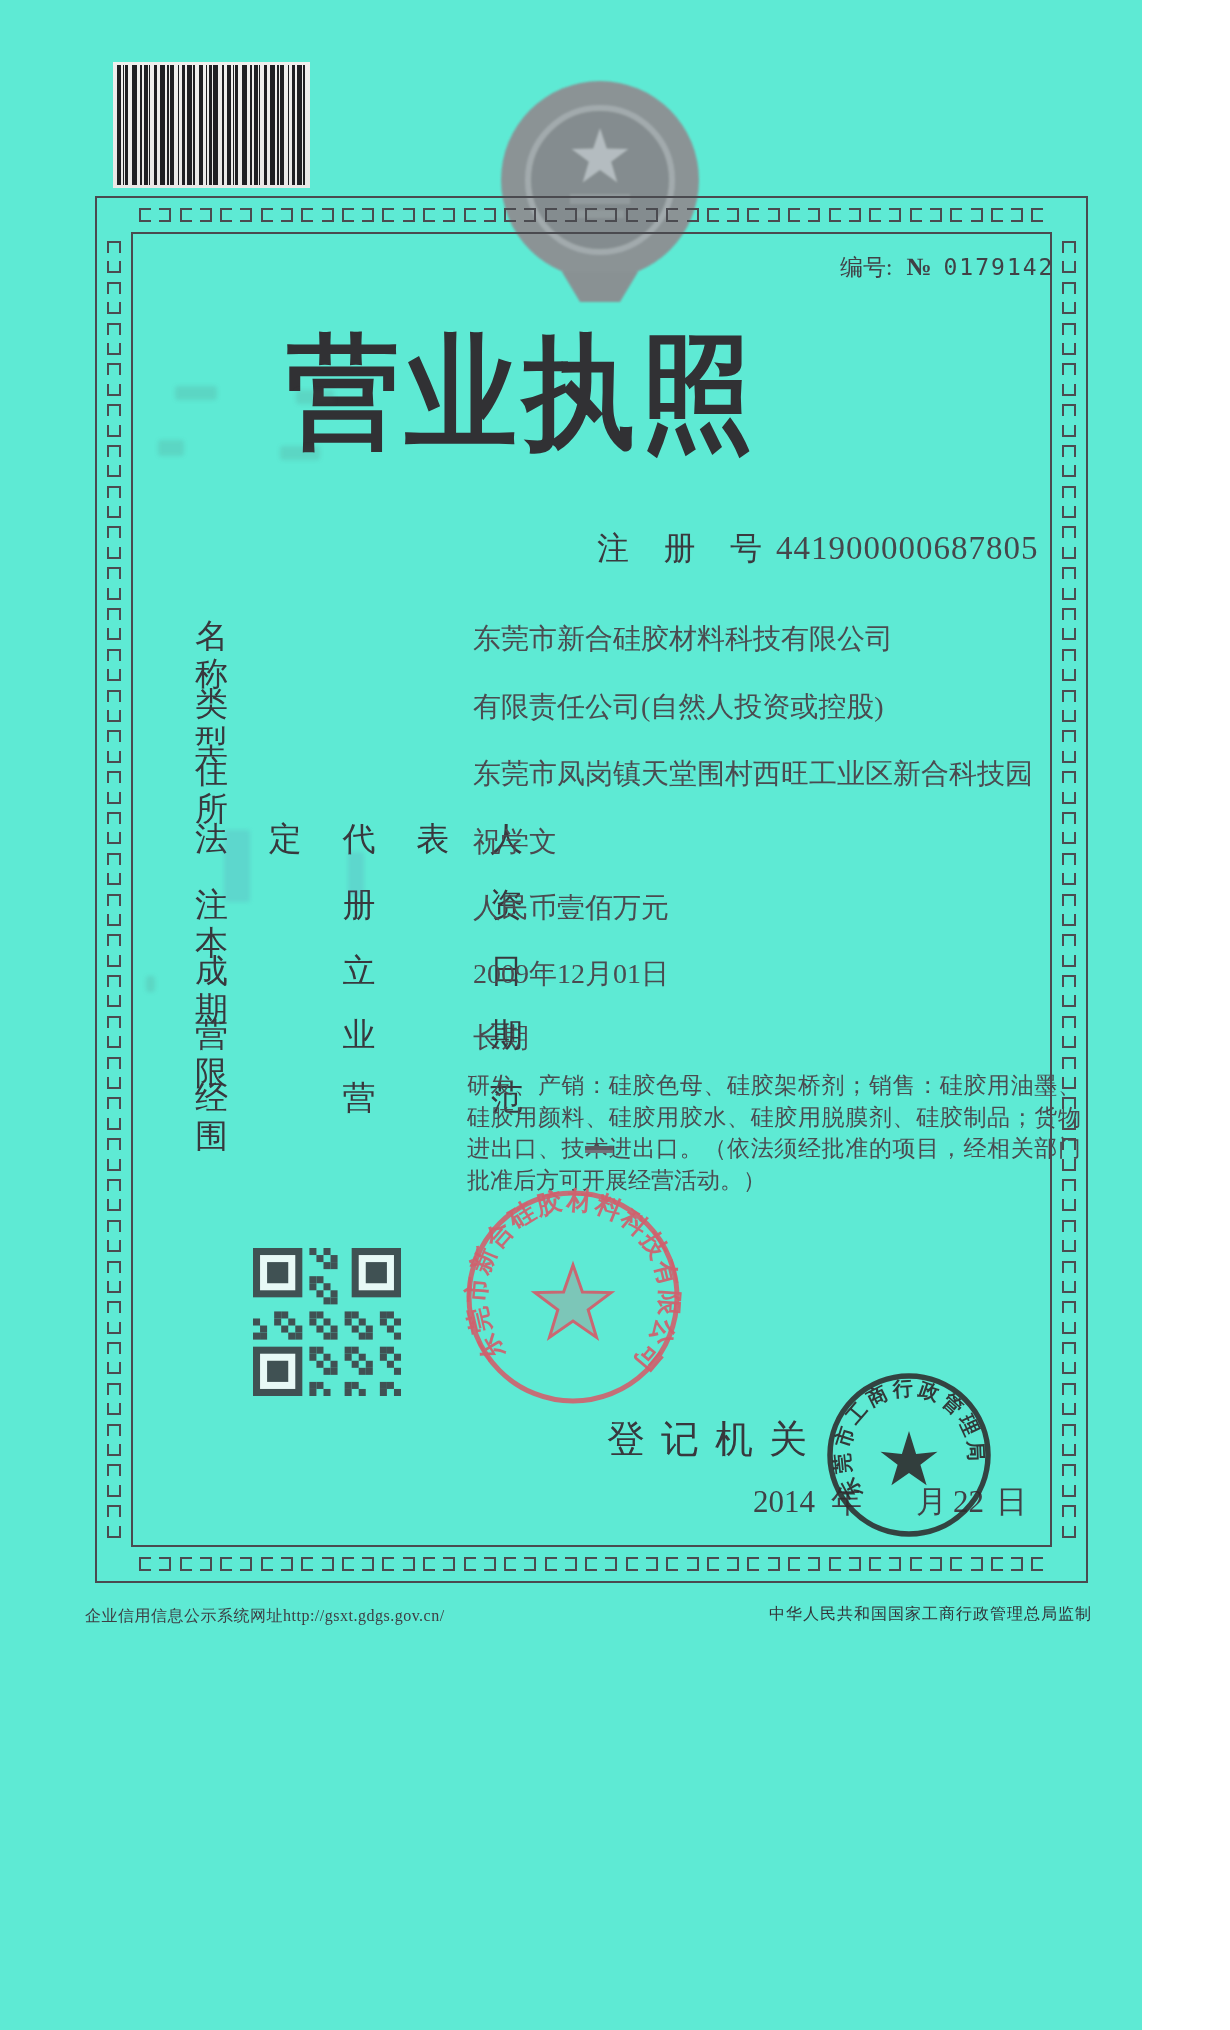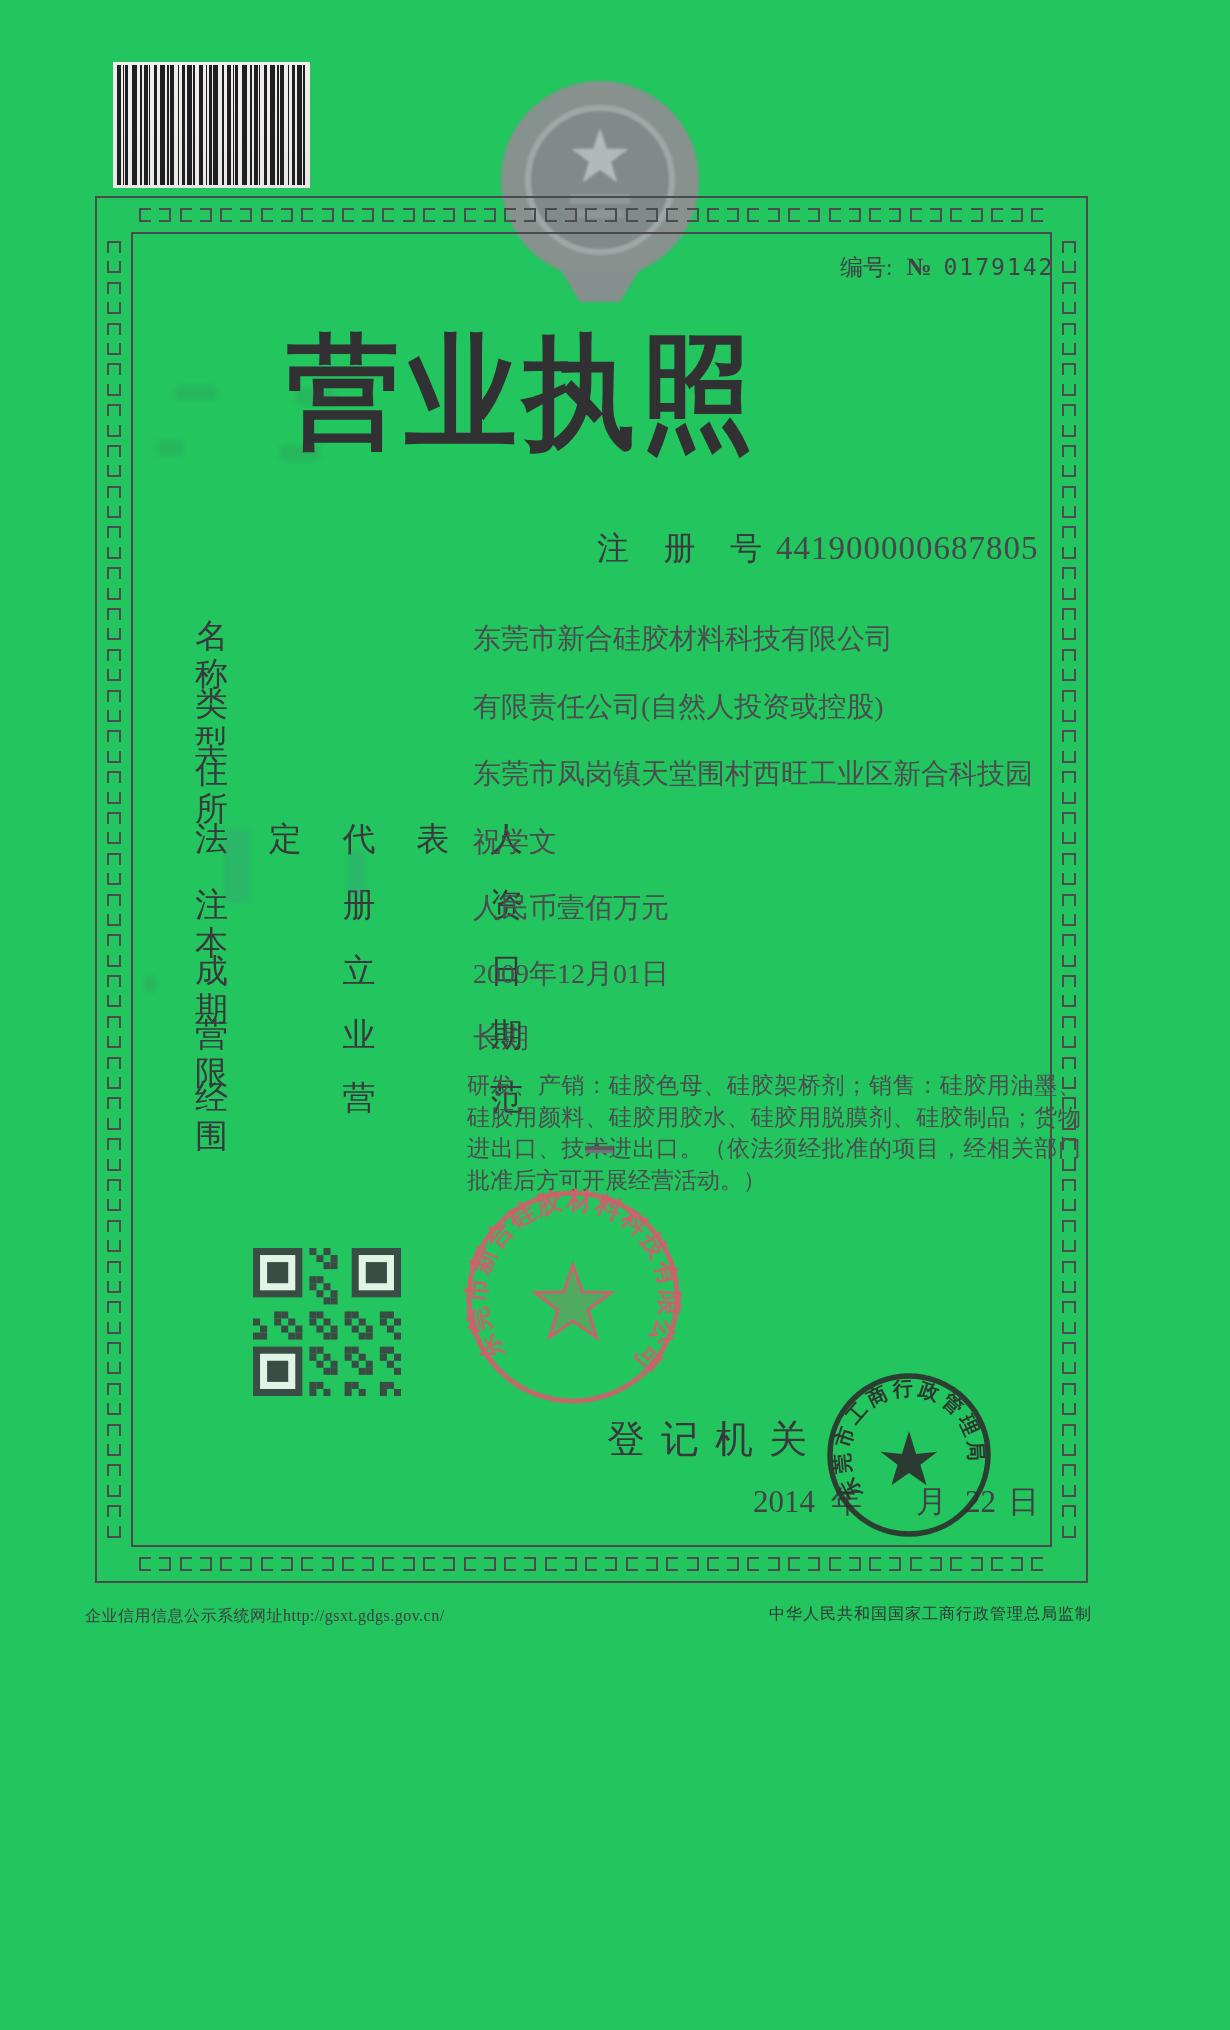--- a/index.html
+++ b/index.html
@@ -4,21 +4,21 @@
 <style>
   :root{
     --ink:#3f3f44;
     --seal-red:#d0606d;
     --seal-red-soft:rgba(208,96,109,.28);
     --seal-dark:#2e2b2c;
   }
   *{margin:0;padding:0;box-sizing:border-box;}
   html,body{background:#ffffff;}
   body{font-family:"Liberation Serif","DejaVu Serif",serif;color:var(--ink);}
-  .page{position:relative;width:1230px;height:2030px;background:#22c55e;overflow:hidden;}
+  .page{position:relative;width:1142px;height:2030px;background:#5eead4;overflow:hidden;}
   .abs{position:absolute;}
 
   
   .barcode{left:113px;top:62px;width:197px;height:126px;background:linear-gradient(#f0efed,#e9e8e6);overflow:hidden;}
   .barcode .bar{position:absolute;top:3px;bottom:3px;background:#1f1f22;}
 
   
   .emblem{left:492px;top:76px;width:216px;height:226px;filter:blur(1px);opacity:.94;}
 
   
@@ -46,21 +46,21 @@
   .regno .vl{margin-left:14px;font-size:33px;letter-spacing:1px;color:#46464b;line-height:1;}
 
   .row-label{left:195px;width:328px;font-size:33px;line-height:1.15;color:#38383d;text-align:justify;text-align-last:justify;text-justify:inter-character;white-space:normal;}
   .row-value{left:473px;width:578px;font-size:28px;line-height:1.2;color:#4b4b50;padding-top:4px;white-space:nowrap;}
   .scope-value{left:467px;top:1070px;width:614px;font-size:23px;line-height:31.6px;color:#4b4b50;text-align:justify;}
 
   .registrar{left:607px;top:1420px;font-size:38px;letter-spacing:16px;color:#38383d;white-space:nowrap;line-height:1;}
   .issue-date{left:753px;top:1486px;font-size:31px;color:#414146;display:flex;align-items:baseline;line-height:1;white-space:nowrap;}
   .issue-date .u-year{margin-left:16px;}
   .issue-date .u-month{margin-left:54px;}
-  .issue-date .d-day{margin-left:18px;}
+  .issue-date .d-day{margin-left:6px;}
   .issue-date .u-day{margin-left:12px;}
 
   .footer-left{left:85px;top:1606px;font-size:16px;color:#3e3e43;letter-spacing:.5px;white-space:nowrap;}
   .footer-right{left:640px;top:1604px;width:452px;text-align:right;font-size:16px;color:#333338;letter-spacing:1px;white-space:nowrap;}
 
   
   .qr{left:253px;top:1248px;width:148px;height:148px;}
   .qr svg{opacity:.88;}
   .seal-red{left:461px;top:1185px;width:224px;height:224px;}
   .seal-red circle{fill:none;stroke:var(--seal-red);stroke-width:5;opacity:.9;}

